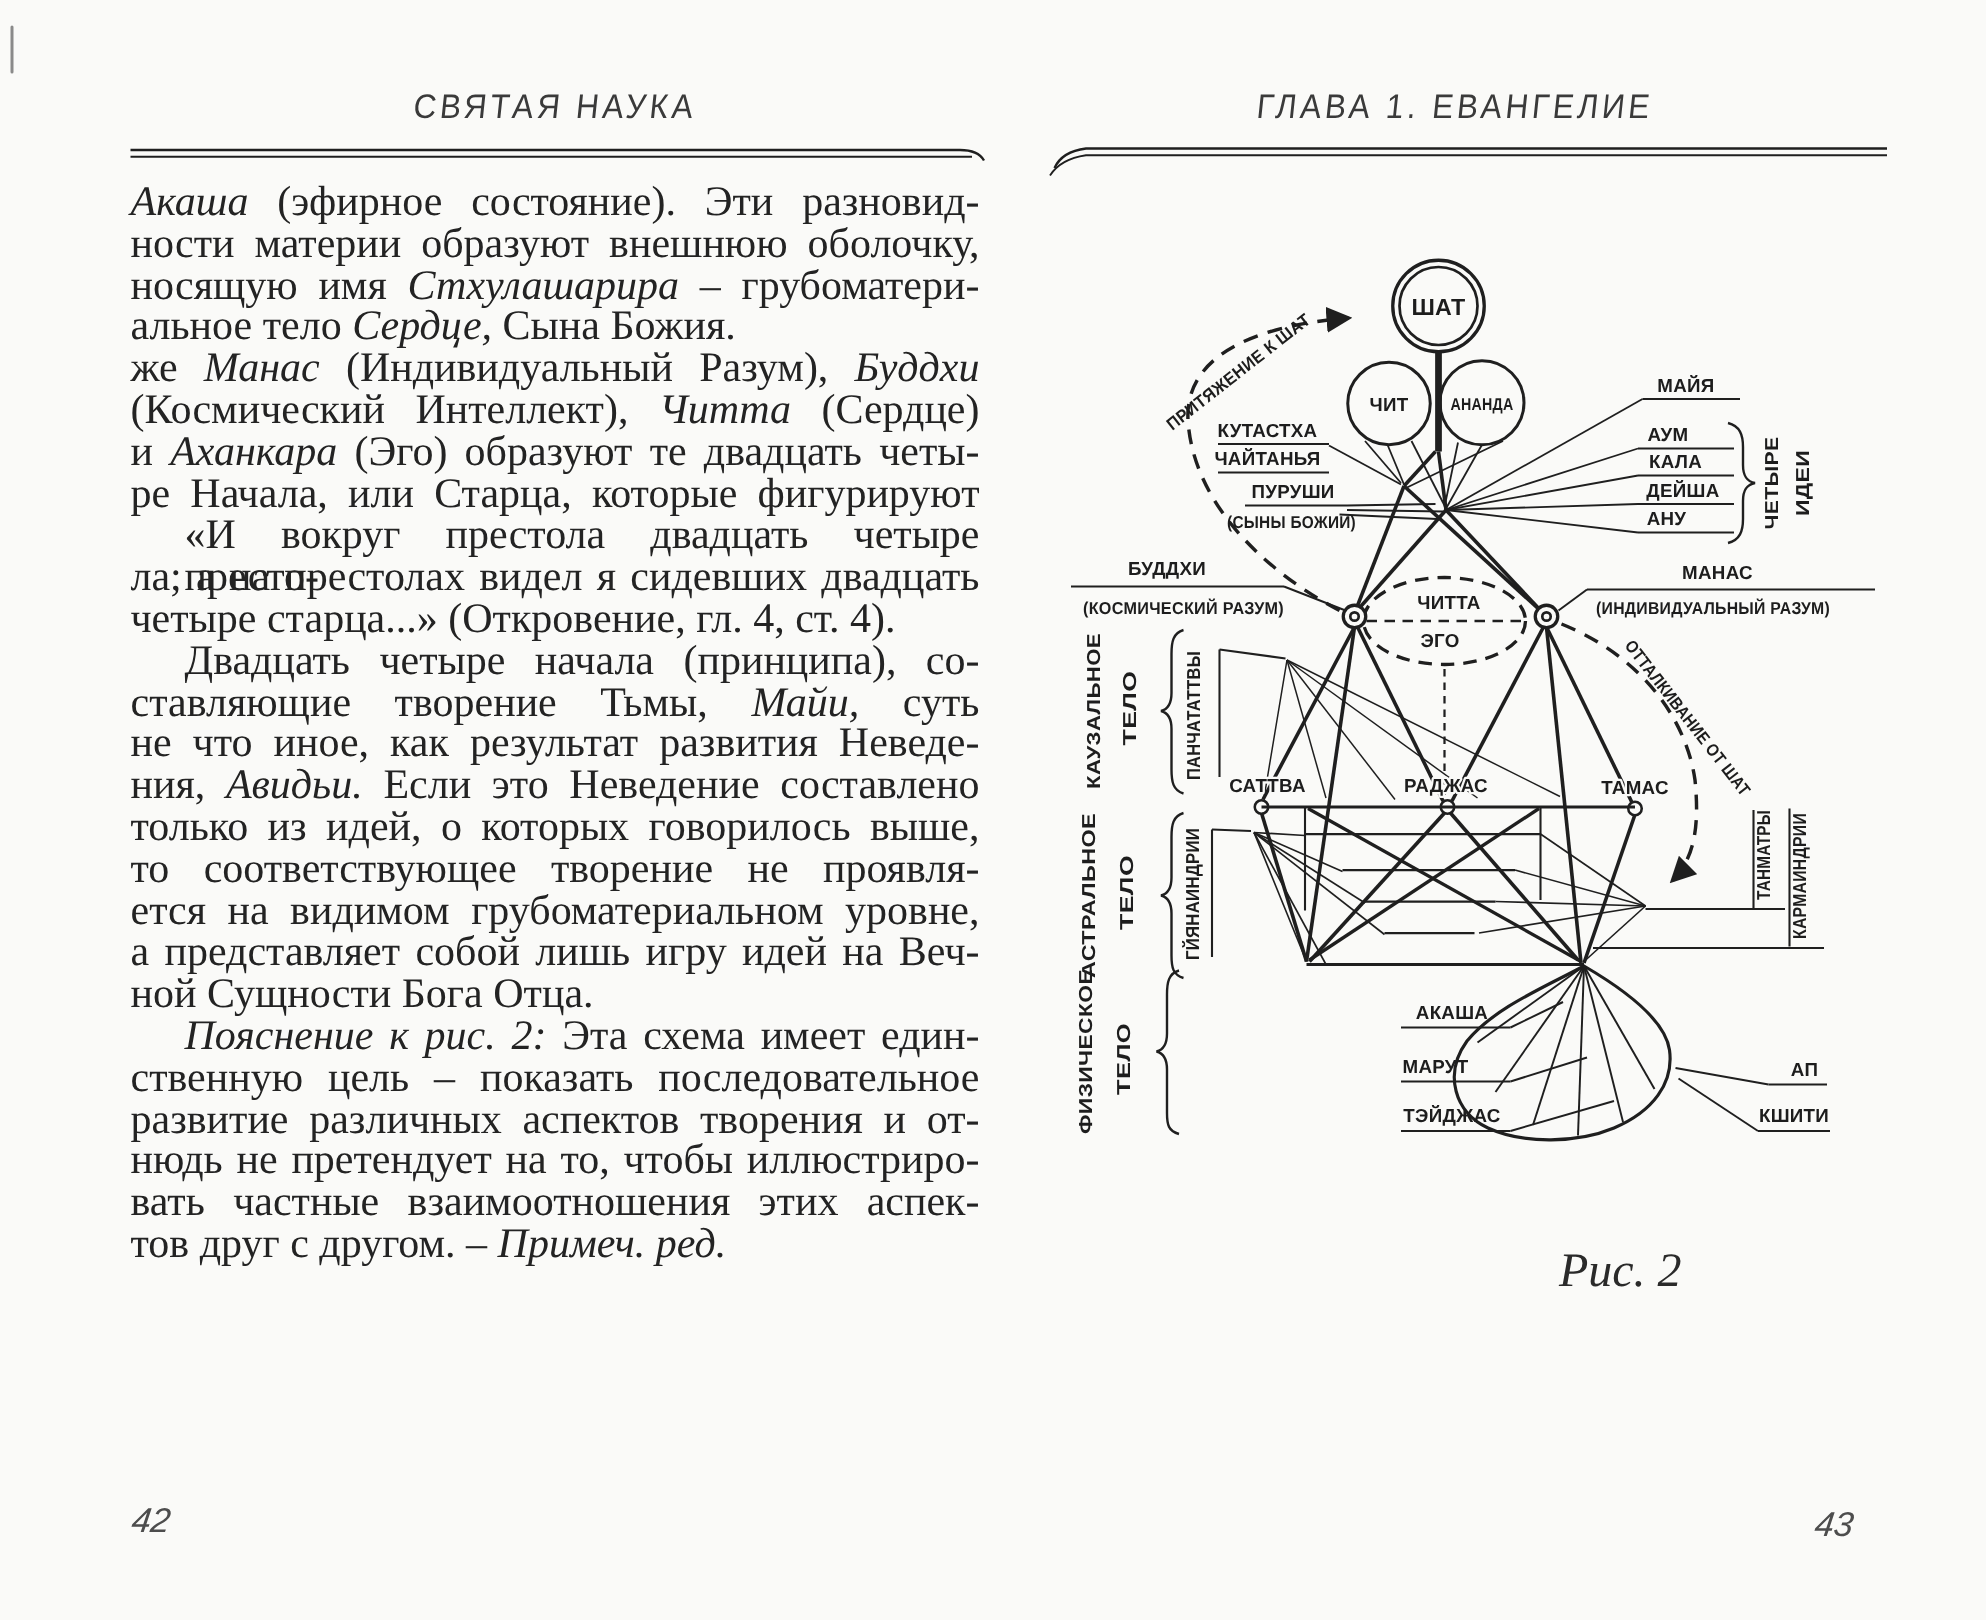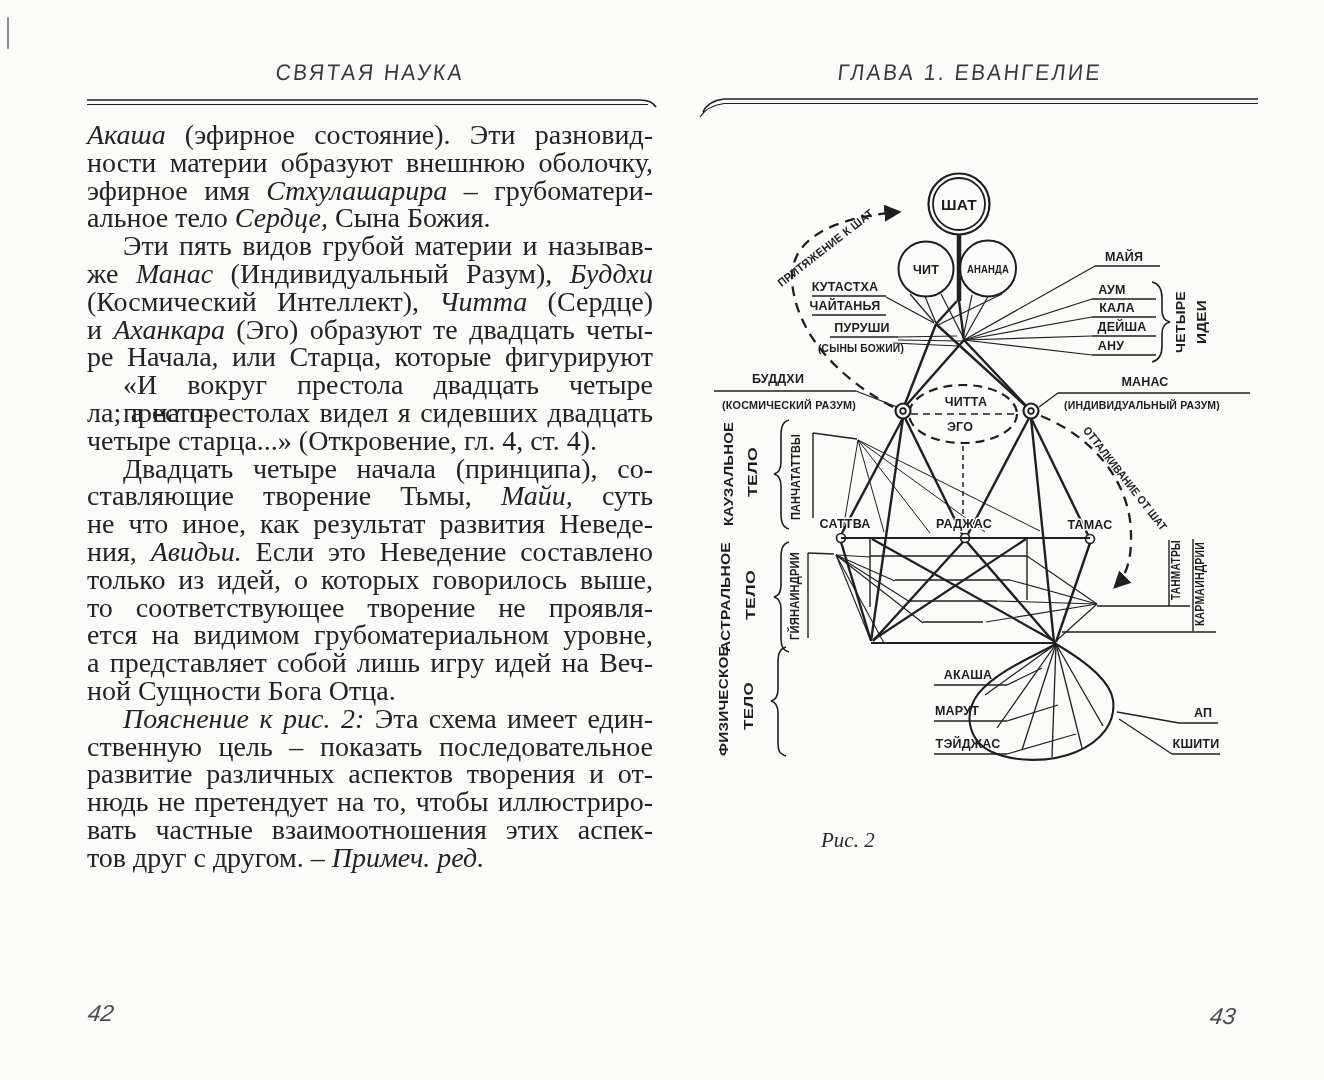--- a/index.html
+++ b/index.html
@@ -29,22 +29,22 @@
   .line.ind{padding-left:36px;}
   .it{font-style:italic;}
   .page-num{
     position:absolute;font-family:"Liberation Sans",sans-serif;
     font-size:23px;color:#4d4d4d;font-style:italic;transform:skewX(-8deg);
   }
   .left-num{left:88px;top:1000px;}
   .right-num{left:1210px;top:1003px;}
   .diagram{position:absolute;left:700px;top:130px;width:560px;height:740px;}
   .fig-caption{
-    position:absolute;left:821px;top:828px;width:300px;text-align:left;
-    font-style:italic;font-size:21px;color:#2a2a2a;
+    position:absolute;left:821px;top:828px;width:300px;text-align:right;
+    font-style:italic;font-size:32px;color:#2a2a2a;
   }
   
   .st{stroke:#1f1f1f;fill:none;}
   .lbl{font-family:"Liberation Sans",sans-serif;font-weight:700;font-size:12.5px;fill:#1d1d1d;text-anchor:middle;letter-spacing:.2px;}
   .lbl-sm{font-size:11.5px;}
   .lbl-lg{font-size:15.5px;}
   .halo{paint-order:stroke;stroke:#fafaf8;stroke-width:3px;stroke-linejoin:round;}
 </style>
 </head>
 <body>
@@ -62,23 +62,22 @@
       <path class="st" d="M 703 112 Q 708 101 724 99 L 1258 99" stroke-width="1.6"></path>
       <path class="st" d="M 700 117 Q 707 106 724 103.5 L 1258 103.5" stroke-width="1.2"></path>
     </g>
   </svg>
 
   <div class="page">
     <div class="running-head left-head">СВЯТАЯ НАУКА</div>
     <div class="body-text">
         <div class="line"><span class="it">Акаша</span><span> (эфирное состояние). Эти разновид-</span></div>
         <div class="line"><span>ности материи образуют внешнюю оболочку,</span></div>
-        <div class="line"><span>эфирное имя </span><span class="it">Стхулашарира</span><span> – грубоматери-</span></div>
+        <div class="line"><span>носящую имя </span><span class="it">Стхулашарира</span><span> – грубоматери-</span></div>
         <div class="line last"><span>альное тело </span><span class="it">Сердце,</span><span> Сына Божия.</span></div>
-        <div class="line ind"><span>Эти пять видов грубой материи и называв-</span></div>
         <div class="line"><span>же </span><span class="it">Манас</span><span> (Индивидуальный Разум), </span><span class="it">Буддхи</span></div>
         <div class="line"><span>(Космический Интеллект), </span><span class="it">Читта</span><span> (Сердце)</span></div>
         <div class="line"><span>и </span><span class="it">Аханкара</span><span> (Эго) образуют те двадцать четы-</span></div>
         <div class="line"><span>ре Начала, или Старца, которые фигурируют</span></div>
         <div class="line ind"><span>«И вокруг престола двадцать четыре престо-</span></div>
         <div class="line"><span>ла; а на престолах видел я сидевших двадцать</span></div>
         <div class="line last"><span>четыре старца...» (Откровение, гл. 4, ст. 4).</span></div>
         <div class="line ind"><span>Двадцать четыре начала (принципа), со-</span></div>
         <div class="line"><span>ставляющие творение Тьмы, </span><span class="it">Майи,</span><span> суть</span></div>
         <div class="line"><span>не что иное, как результат развития Неведе-</span></div>

